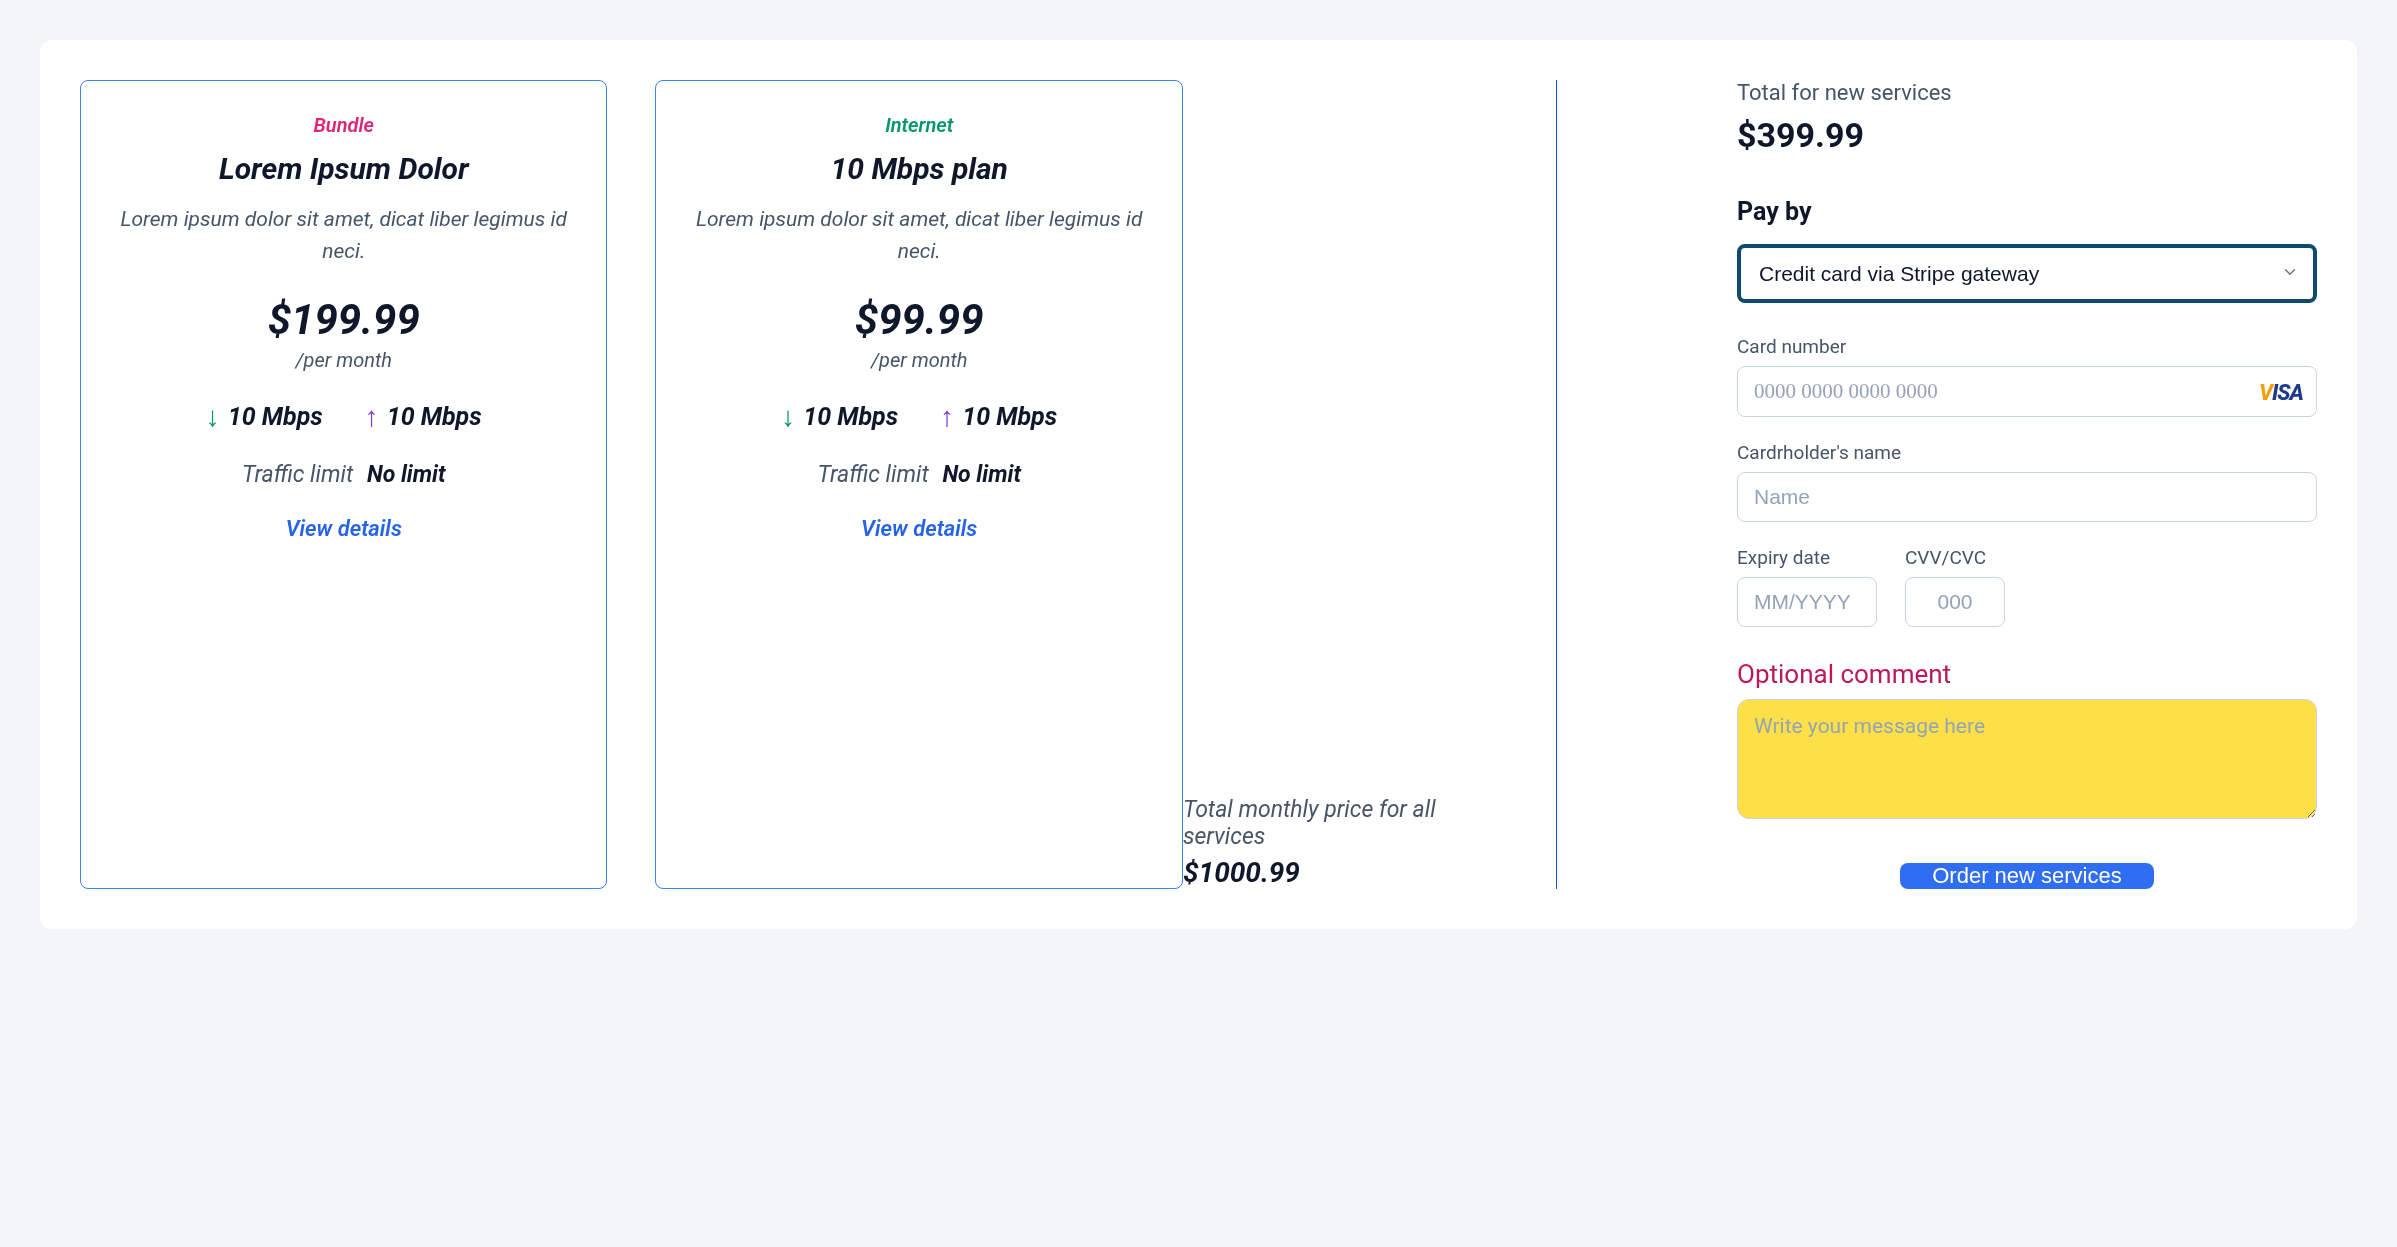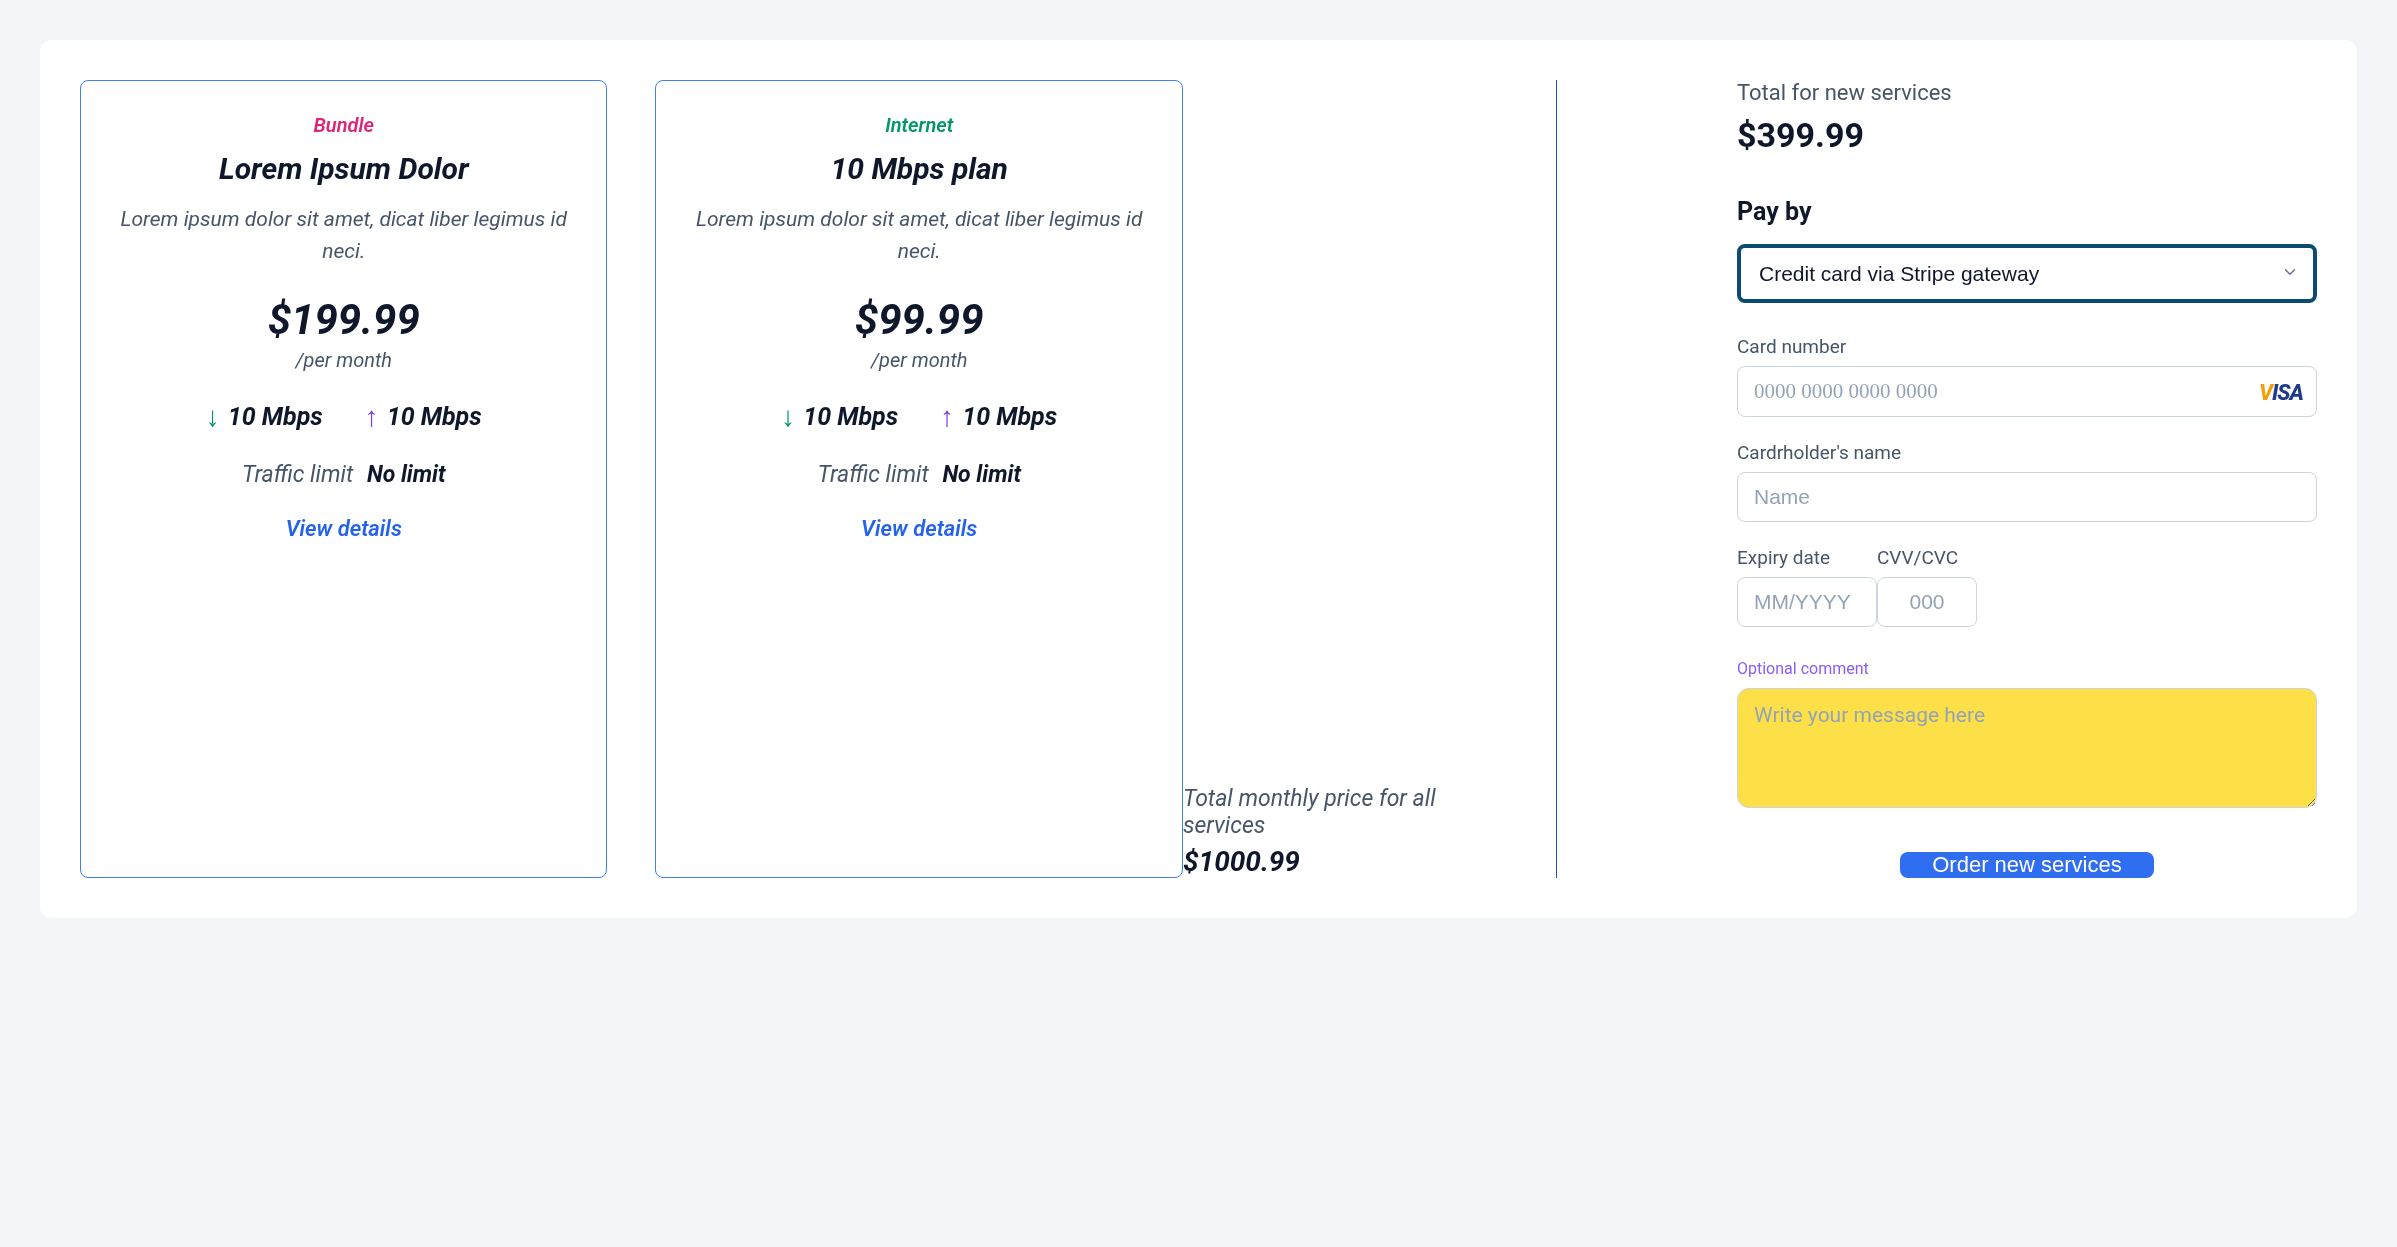--- a/index.html
+++ b/index.html
@@ -182,27 +182,27 @@
     right: 14px;
     top: 50%;
     transform: translateY(-50%);
     font-weight: 800;
     font-style: italic;
     font-size: 22px;
     letter-spacing: -1px;
   }
   .visa-v { color: #f59e0b; }
   .visa-rest { color: #1e3a8a; }
-  .row-two { display: flex; margin-bottom: 8px; }
+  .row-two { display: flex; gap: 28px; margin-bottom: 8px; }
   .row-two .col { display: flex; flex-direction: column; }
   .row-two .text-input { width: 140px; text-align: left; }
   .row-two .text-input.cvv { width: 100px; text-align: center; }
   .comment-label {
-    font-size: 16px;
-    color: #8b5cf6;
+    font-size: 26px;
+    color: #be185d;
     margin-bottom: 10px;
   }
   .textarea {
     width: 100%;
     min-height: 120px;
     padding: 14px 16px;
     font-size: 21px;
     border: 1px solid #cbd5e1;
     border-radius: 12px;
     background: #fde047;

